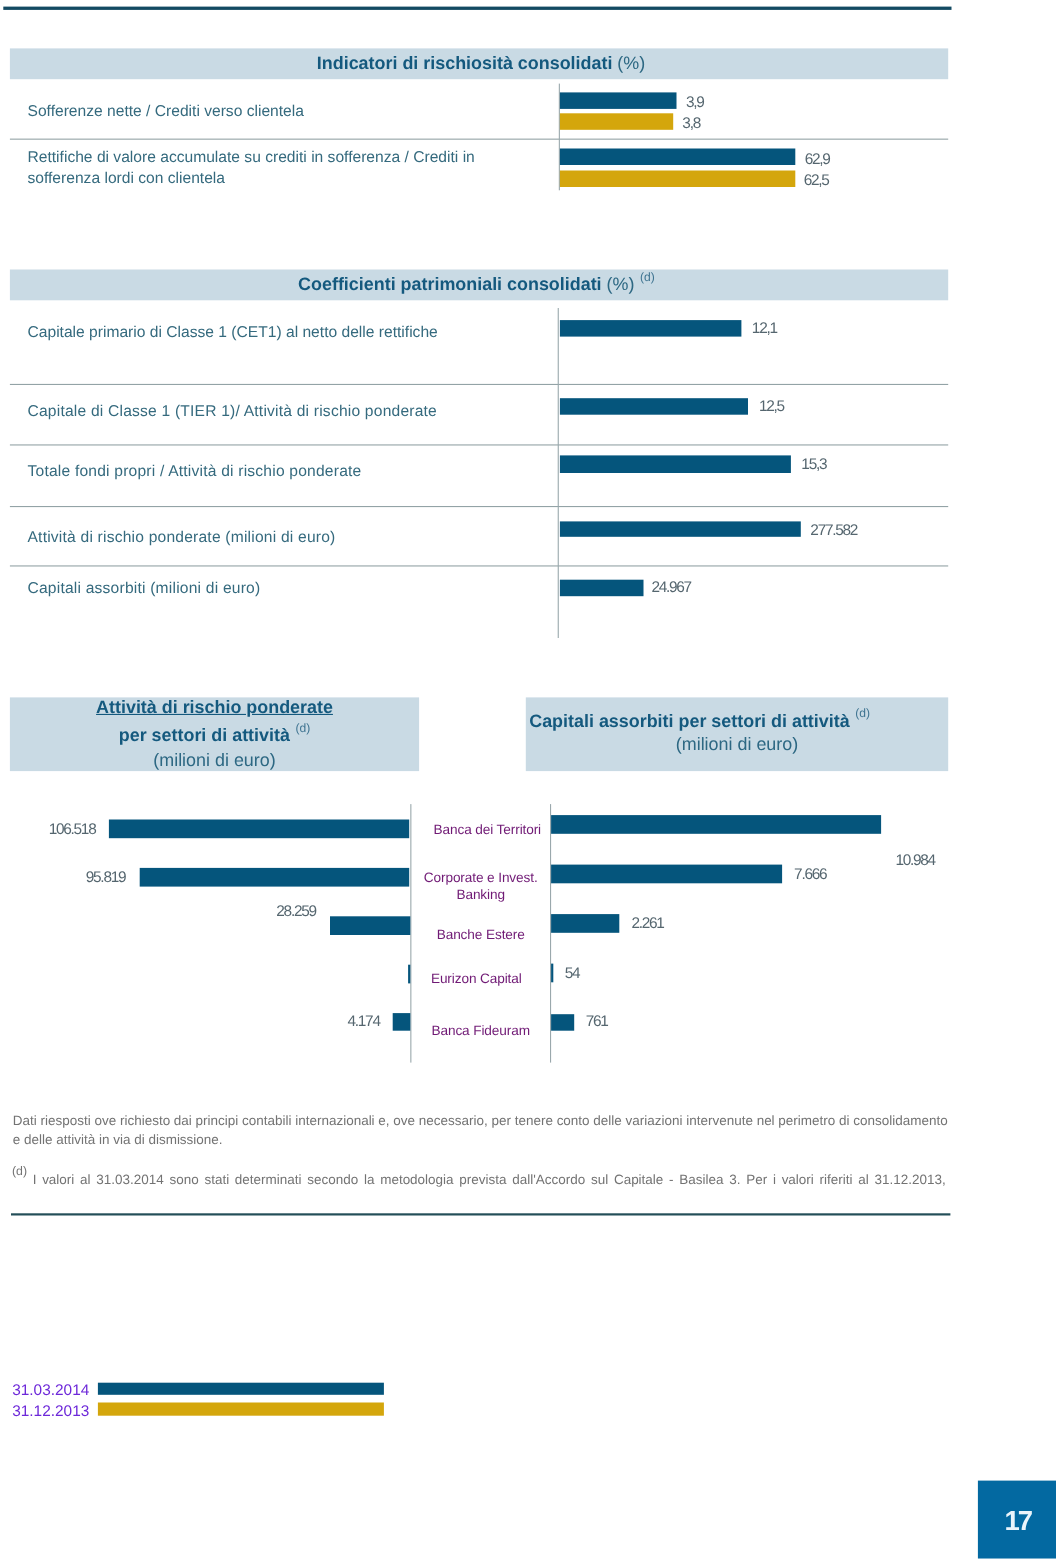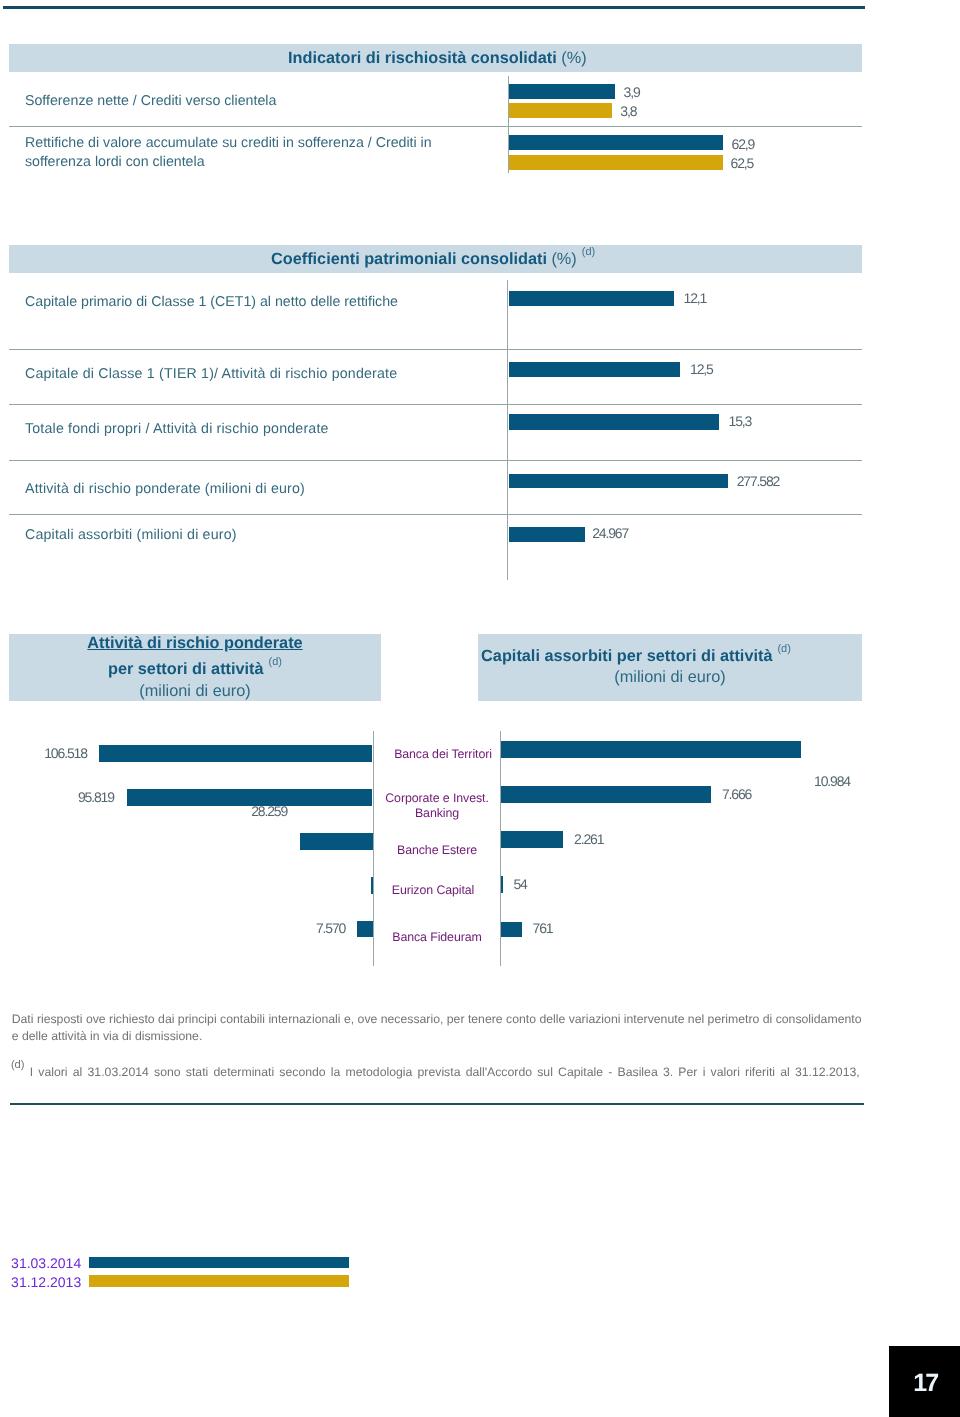--- a/index.html
+++ b/index.html
@@ -16,21 +16,21 @@
   .bandtitle{position:absolute;color:#14597e;font-weight:bold;font-size:16.3px;white-space:nowrap;}
   .bandsuffix{color:#2d6883;font-weight:normal;}
   .sup{font-size:11px;color:#3f7491;font-weight:normal;position:relative;top:-9px;margin-left:5px;letter-spacing:0;}
   .rowlabel{position:absolute;color:#356a7e;font-size:14.2px;line-height:19.5px;white-space:nowrap;}
   .val{position:absolute;color:#55666f;font-size:14px;letter-spacing:-1.15px;white-space:nowrap;}
   .bar{position:absolute;}
   .axis{position:absolute;width:1px;background:#9aa8ac;}
   .legendlabel{position:absolute;color:#6d28d9;font-size:14px;white-space:nowrap;text-align:center;}
   .fn{position:absolute;color:#737373;font-size:12.25px;line-height:16.5px;white-space:nowrap;}
   .fnj{white-space:normal;text-align:justify;text-align-last:justify;}
-  .pagebox{position:absolute;background:#000000;color:#eaf4fb;font-weight:bold;
+  .pagebox{position:absolute;background:#0369a1;color:#eaf4fb;font-weight:bold;
            font-size:25px;letter-spacing:-1.9px;}
   .catlabel{position:absolute;color:#701a75;font-size:12.4px;letter-spacing:-0.1px;text-align:center;line-height:15.3px;}
 </style>
 </head>
 <body>
 
 <div id="page">
 
   <div class="topbar"></div>
 
@@ -92,22 +92,22 @@
   <div class="axis" style="left:500.2px;top:731px;height:234.8px;"></div>
 
   <div class="bar" style="left:99.4px;top:744.8px;width:273.1px;height:17px;background:#05557c;"></div>
   <div class="bar" style="left:126.8px;top:789px;width:245.7px;height:16.8px;background:#05557c;"></div>
   <div class="bar" style="left:300px;top:833px;width:72.5px;height:16.7px;background:#05557c;"></div>
   <div class="bar" style="left:370.8px;top:877.2px;width:1.8px;height:16.4px;background:#05557c;"></div>
   <div class="bar" style="left:357px;top:921.3px;width:15.7px;height:16px;background:#05557c;"></div>
 
   <div class="val" style="left:0;top:745.4px;width:86.8px;text-align:right;">106.518</div>
   <div class="val" style="left:0;top:788.8px;width:113.9px;text-align:right;">95.819</div>
-  <div class="val" style="left:0;top:803px;width:287.1px;text-align:right;">28.259</div>
-  <div class="val" style="left:0;top:920.4px;width:345.2px;text-align:right;">7.570</div>
+  <div class="val" style="left:0;top:820px;width:287.1px;text-align:right;">28.259</div>
+  <div class="val" style="left:0;top:920.4px;width:345.2px;text-align:right;">4.174</div>
 
   <div class="bar" style="left:501.2px;top:740.9px;width:299.8px;height:17.4px;background:#05557c;"></div>
   <div class="bar" style="left:501.2px;top:786.2px;width:209.6px;height:16.6px;background:#05557c;"></div>
   <div class="bar" style="left:501.2px;top:831.3px;width:61.4px;height:17.1px;background:#05557c;"></div>
   <div class="bar" style="left:501.2px;top:876.4px;width:1.9px;height:17.1px;background:#05557c;"></div>
   <div class="bar" style="left:501.2px;top:921.7px;width:20.7px;height:15.8px;background:#05557c;"></div>
 
   <div class="val" style="left:814px;top:741.1px;margin-top:32px;">10.984</div>
   <div class="val" style="left:721.9px;top:785.8px;">7.666</div>
   <div class="val" style="left:574px;top:831.3px;">2.261</div>

